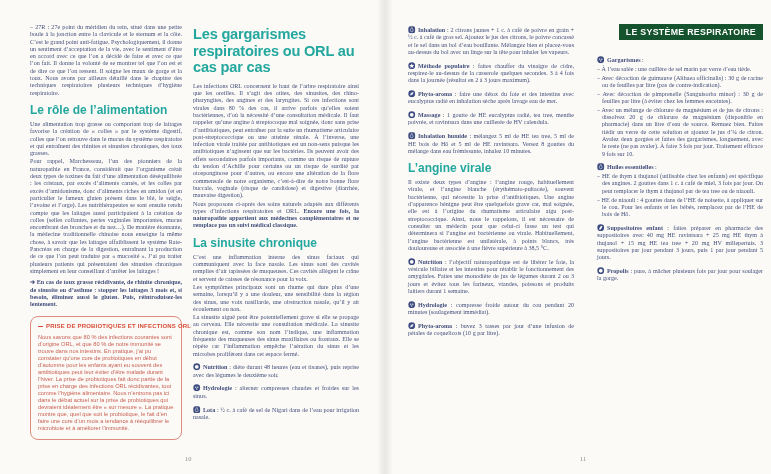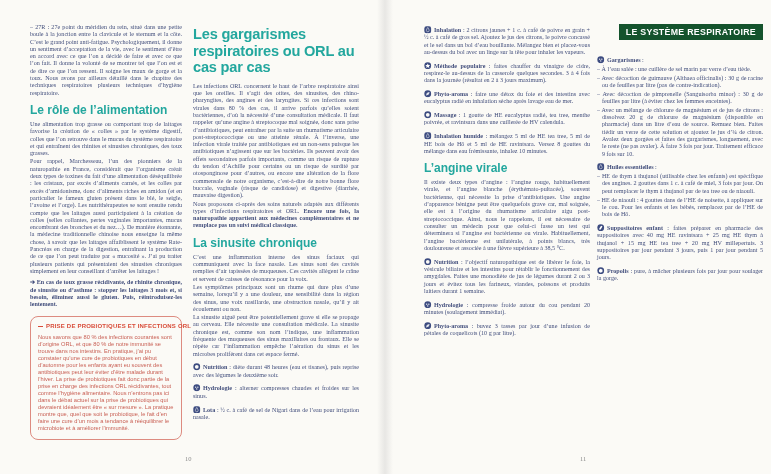--- a/index.html
+++ b/index.html
@@ -3,21 +3,21 @@
 <meta charset="utf-8">
 <style>
   html,body{margin:0;padding:0;}
   body{background:#e9e9e7;font-family:"Liberation Serif",serif;}
   .spread{position:relative;width:771px;height:474px;background:#fbfaf6;overflow:hidden;color:#424e7c;}
   .gutter{position:absolute;left:377px;top:0;width:16px;height:100%;
           background:linear-gradient(90deg,rgba(0,0,0,0) 0%,rgba(60,60,70,.10) 50%,rgba(0,0,0,0) 100%);}
   .col{position:absolute;top:24px;font-size:6.1px;line-height:7.3px;text-align:justify;}
   .col-l1{left:30px;width:152px;}
   .col-l2{left:193px;width:166px;}
-  .col-r1{left:408px;width:166px;margin-left:16px;}
+  .col-r1{left:408px;width:166px;}
   .col-r2{left:597px;width:166px;}
   p{margin:0;}
   .para{margin:0 0 1px 0;}
   h1{font-family:"Liberation Sans",sans-serif;font-weight:bold;color:#23a79e;
      font-size:14.6px;line-height:16.6px;letter-spacing:-0.2px;text-align:left;margin:2px 0 7px 0;}
   h2{font-family:"Liberation Sans",sans-serif;font-weight:bold;color:#23a79e;
      font-size:12px;line-height:11px;text-align:left;margin:8px 0 5px 0;}
   .tip{font-weight:bold;margin-top:4px;}
   .remedy{margin-top:5.5px;}
   .remedy strong{font-weight:bold;}

